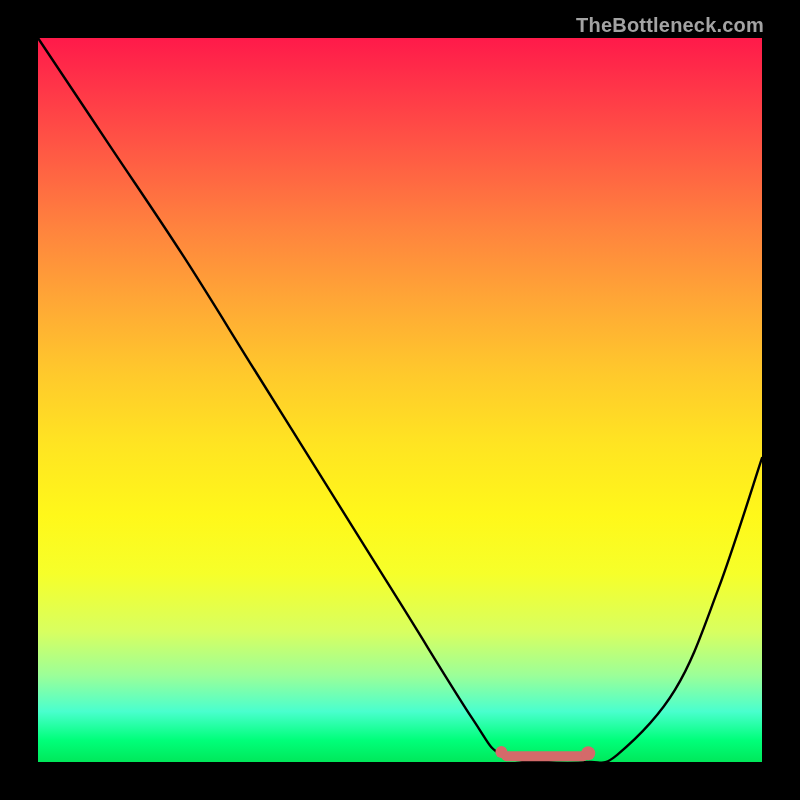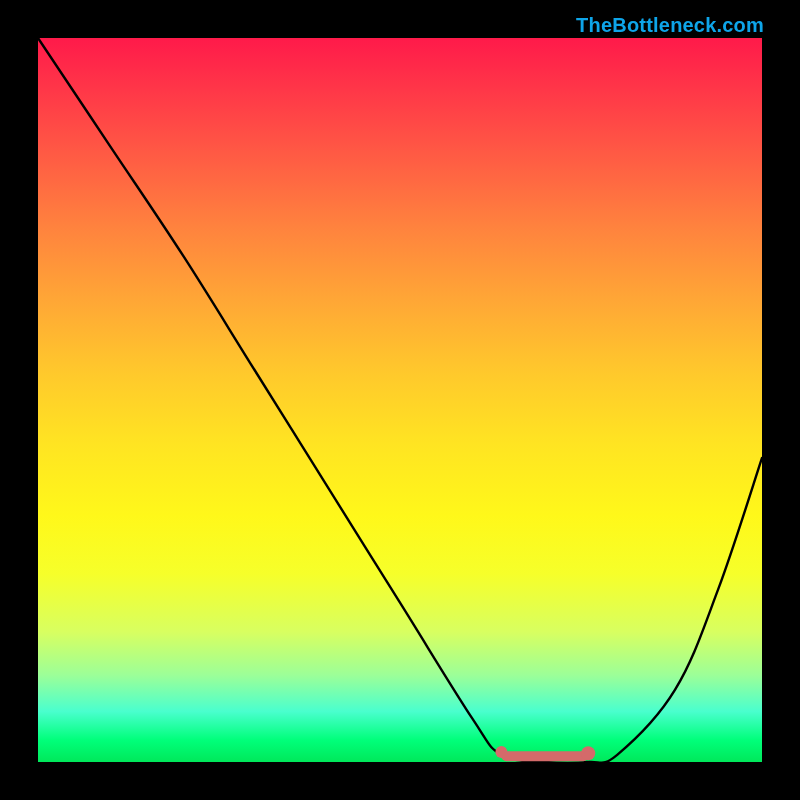--- a/index.html
+++ b/index.html
@@ -38,21 +38,21 @@
     left: 0; top: 0;
     width: 724px; height: 724px;
   }
   .watermark {
     position: absolute;
     top: 14px;
     right: 36px;
     font-family: Arial, Helvetica, sans-serif;
     font-size: 20px;
     font-weight: 600;
-    color: #0ea5e9;
+    color: #a3a3a3;
     letter-spacing: 0.2px;
   }
 </style>
 </head>
 <body>
 
 <div class="frame">
   <div class="plot-area">
     <svg class="curve-svg" viewBox="0 0 724 724" preserveAspectRatio="none">
       <g>

